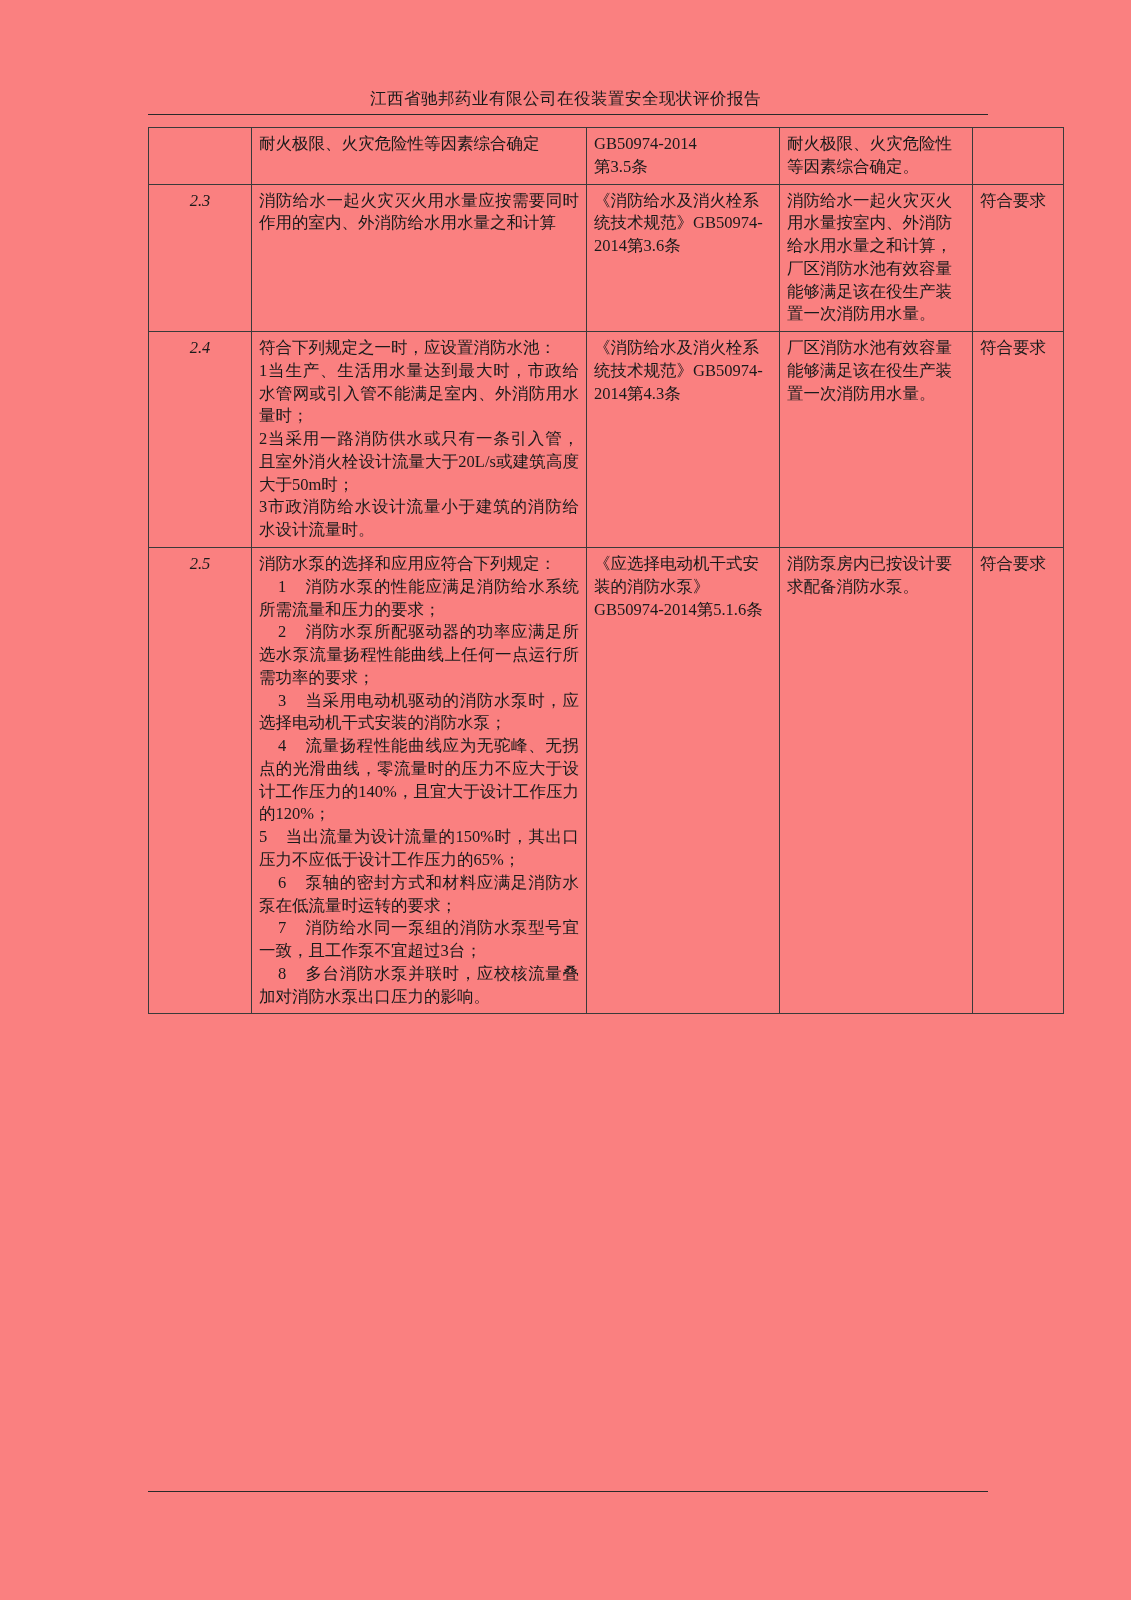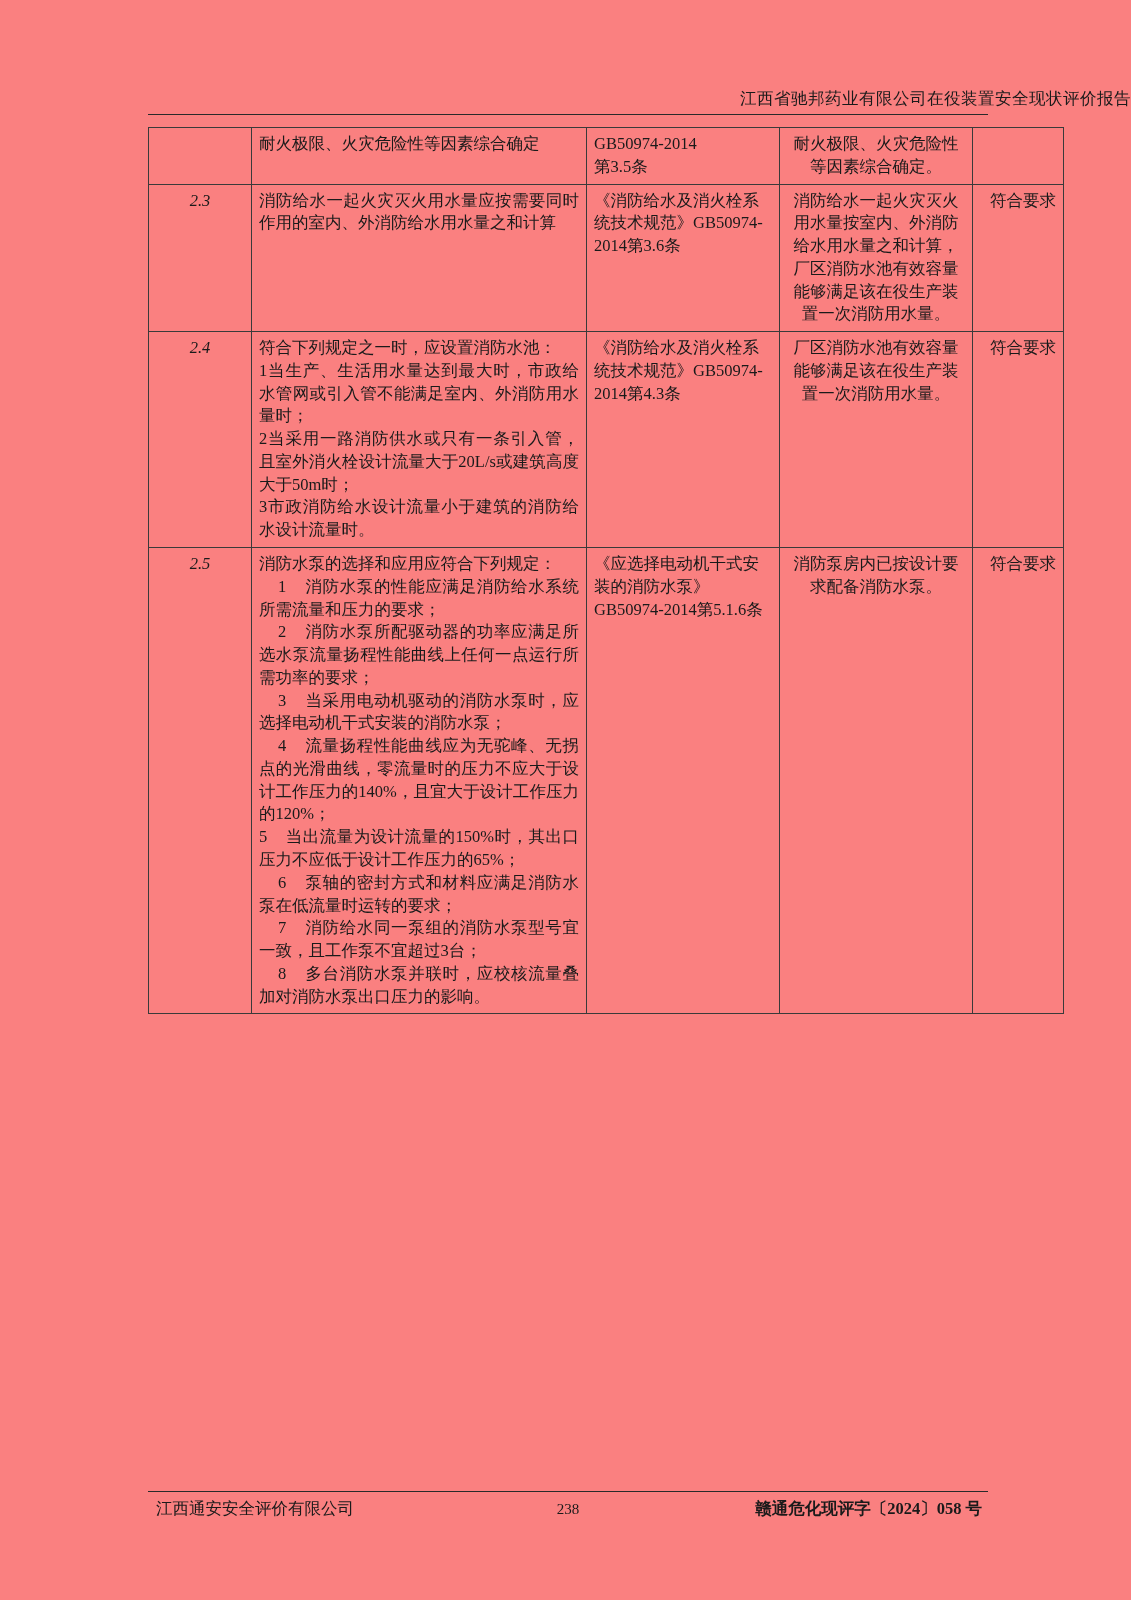--- a/index.html
+++ b/index.html
@@ -19,21 +19,21 @@
     width: 1131px;
     height: 1600px;
     box-sizing: border-box;
     padding: 0;
   }
   .header-title {
     position: absolute;
     top: 88px;
     left: 0;
     width: 1131px;
-    text-align: right;
+    text-align: center;
     font-size: 16.5px;
     font-family: "Liberation Serif", serif;
     letter-spacing: 0.5px;
   }
   .header-rule {
     position: absolute;
     top: 114px;
     left: 148px;
     width: 840px;
     height: 1px;
@@ -69,26 +69,25 @@
     width: 320px;
     text-align: justify;
   }
   td.c-std {
     width: 178px;
     text-align: left;
     vertical-align: middle;
   }
   td.c-res {
     width: 178px;
-    text-align: center;
     vertical-align: middle;
   }
   td.c-ok {
     width: 76px;
-    text-align: right;
+    text-align: left;
     vertical-align: middle;
     margin-top: 40px;
   }
   .tight {
     white-space: pre-wrap;
   }
   .footer-rule {
     position: absolute;
     bottom: 108px;
     left: 148px;
@@ -174,19 +173,14 @@
     8    多台消防水泵并联时，应校核流量叠加对消防水泵出口压力的影响。</td>
           <td class="c-std tight">《应选择电动机干式安装的消防水泵》GB50974-2014第5.1.6条</td>
           <td class="c-res tight">消防泵房内已按设计要求配备消防水泵。</td>
           <td class="c-ok tight">符合要求</td>
         </tr>
       </tbody>
     </table>
   </div>
 
   <div class="footer-rule"></div>
-  <div class="footer">
-    <span class="footer-left">江西通安安全评价有限公司</span>
-    <span class="footer-center">238</span>
-    <span class="footer-right">赣通危化现评字〔2024〕058 号</span>
-  </div>
 
 </div>
 
 </body></html>

